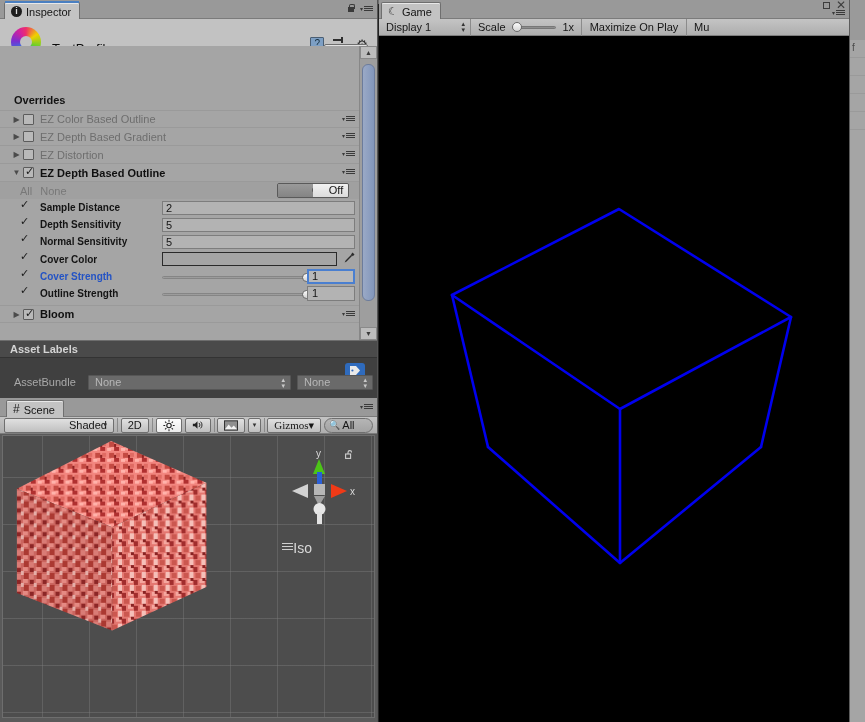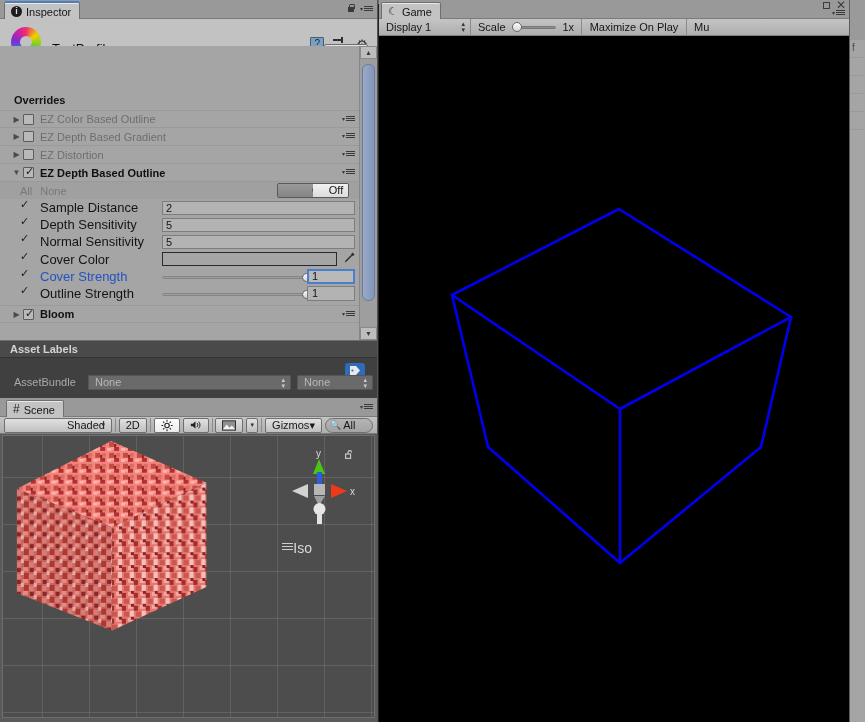--- a/index.html
+++ b/index.html
@@ -87,21 +87,21 @@
   .allnone span { font-size:11px; color:#787878; }
   .onoff { position:absolute; right:10px; top:1px; display:flex; height:15px;
      border:1px solid #5a5a5a; border-radius:2px; overflow:hidden; }
   .onoff div { width:35px; text-align:center; font-size:11px; line-height:13px; color:#141414; }
   .onoff .on { background:linear-gradient(#9a9a9a,#848484); color:#1b1b1b;padding-left:34px; }
   .onoff .off { background:linear-gradient(#f2f2f2,#dcdcdc);padding-left:11px; }
 
   .prop-row { height:17px; display:flex; align-items:center; position:relative; padding-left:20px; }
   .prop-cb { width:11px; height:11px; margin-right:9px; position:relative; }
   .prop-cb::after { content:"✓"; position:absolute; left:0; top:-4px; font-size:11px; color:#1a1a1a; }
-  .prop-label { width:122px; font-size:13px; color:#141414; }
+  .prop-label { width:122px; font-size:10px; color:#141414;font-weight:bold; }
   .prop-label.hl { color:#2453c4; }
   .field { position:absolute; left:162px; right:4px; height:14px; background:#b3b3b3;
      border:1px solid #7d7d7d; font-size:11px; color:#141414; padding-left:3px; line-height:12px; }
   .swatch { position:absolute; left:162px; right:22px; height:14px; border:1px solid #2a2a2a; }
   .swatch .inner { width:100%; height:100%; }
   .swatch .alpha { position:absolute; left:0; right:0; bottom:0; height:3px; background:#000; }
   .eyedrop { position:absolute; right:3px; top:1px; width:14px; height:14px; }
   .slider-track { position:absolute; left:162px; width:146px; top:8px; height:3px;
      background:linear-gradient(#8f8f8f,#a8a8a8); border-radius:2px; border:1px solid #858585; }
   .slider-knob { position:absolute; width:9px; height:9px; border-radius:50%;
@@ -430,21 +430,21 @@
       <div class="tb-btn" style="width:28px;">
         <svg width="15" height="11" viewBox="0 0 15 11">
             <rect x="0.5" y="0.5" width="14" height="10" fill="#8f8f8f" stroke="#2a2a2a"></rect>
         <path d="M1 9.5 L5 4.5 L8 8 L10.5 5.5 L14 9.5 Z" fill="#f2f2f2"></path>
           </svg>
       </div>
       <div class="tb-btn" style="width:14px;padding:0;">
         <span style="font-size:7px;color:#333;">▾</span>
       </div>
       <div class="tb-sep"></div>
-      <div class="tb-btn" style="width:58px;">
+      <div class="tb-btn" style="width:58px;font-family:Liberation Serif, serif;">
         <span>Gizmos</span>
         <span class="ar">▾</span>
       </div>
       <div class="tb-btn" style="width:56px;border-radius:8px;background:linear-gradient(#b5b5b5,#a3a3a3);padding-left:4px;justify-content:flex-start;gap:2px;">
         <span style="font-size:9px;">🔍</span>
         <span>All</span>
       </div>
     </div>
 
     <div class="scene-viewport">

